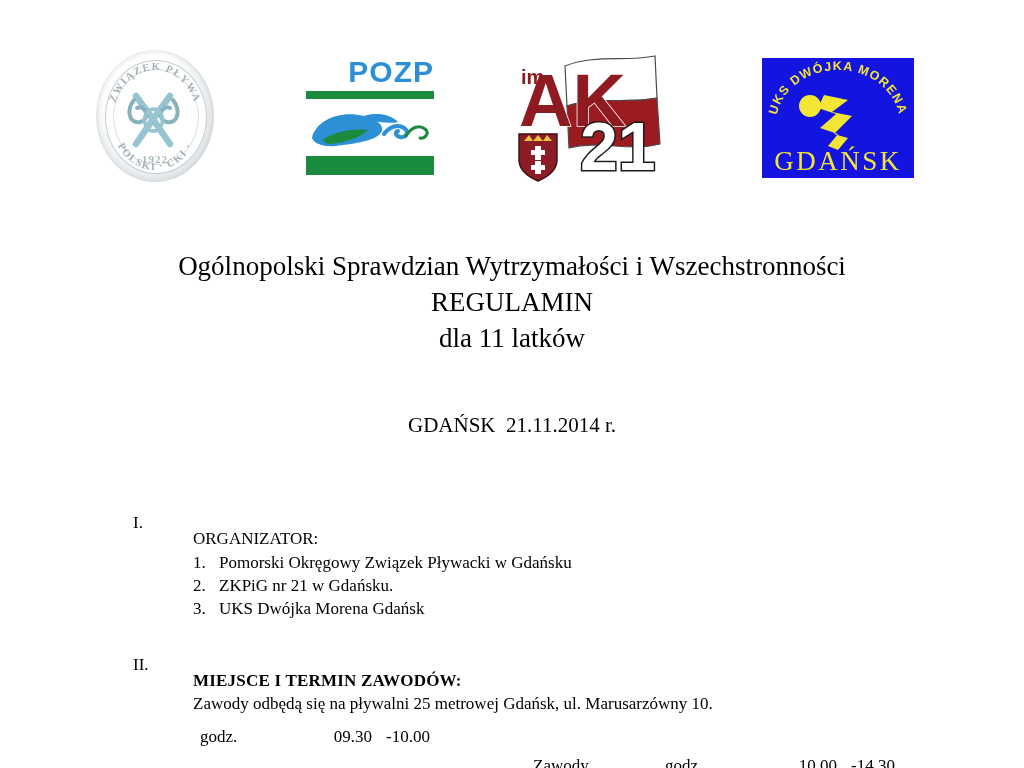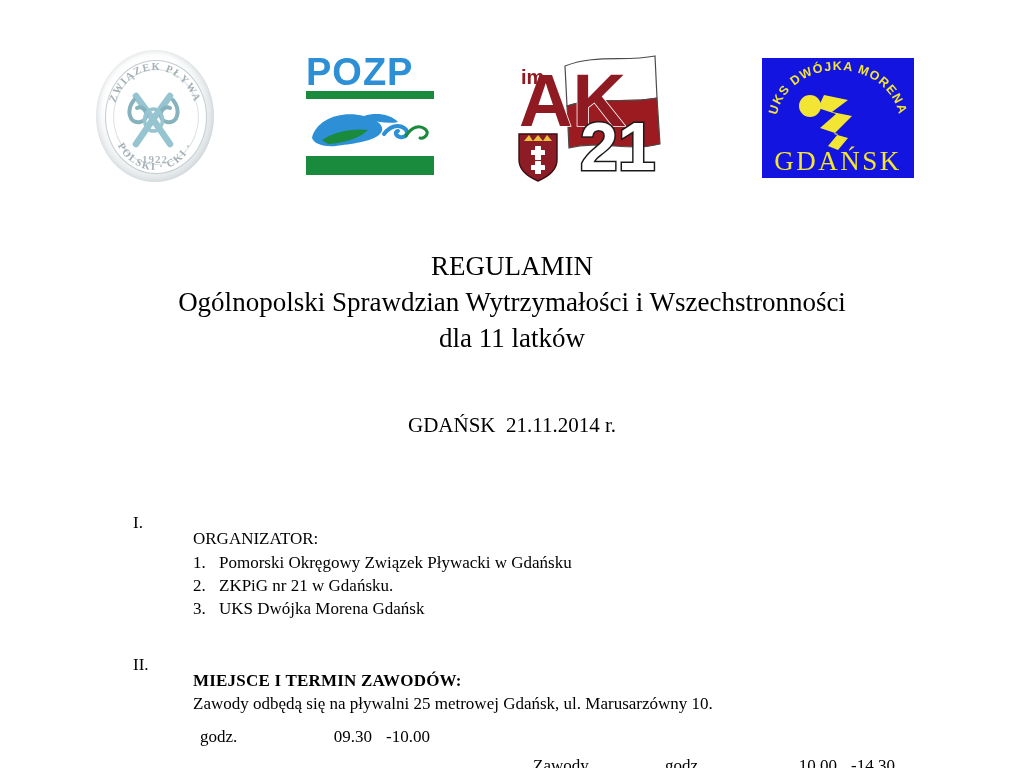--- a/index.html
+++ b/index.html
@@ -65,24 +65,24 @@
   
   #logo-pozp {
     left: 306px;
     top: 56px;
     width: 128px;
     height: 122px;
   }
   #logo-pozp .pozp-word {
     font-family: "Liberation Sans", "DejaVu Sans", sans-serif;
     font-weight: bold;
-    font-size: 38px;
+    font-size: 30px;
     letter-spacing: 1px;
     color: #2d8fd5;
-    text-align: left;
+    text-align: right;
     line-height: 30px;
     padding-top: 1px;
   }
   #logo-pozp .bar {
     background: #1a8a3c;
     height: 8px;
     margin: 4px 0 0 0;
   }
   #logo-pozp .bar.bottom { height: 19px; margin-top: 6px; }
   #logo-pozp .wave-box { height: 46px; position: relative; margin-top: 5px; }
@@ -275,22 +275,22 @@
 
       <circle cx="48" cy="48" r="11" fill="#f2e534"></circle>
       <path d="M 62 37 L 86 42 L 70 54 L 90 58 L 72 76 L 86 80 L 76 92 L 66 88 L 76 76 L 58 70 L 74 56 L 56 50 Z" fill="#f2e534"></path>
       <text x="76" y="112" text-anchor="middle" font-family="'Liberation Serif',serif" font-size="27" font-weight="normal" fill="#f2e534" letter-spacing="2.5">GDAŃSK</text>
     </svg>
   </div>
 
 </div>
 
 <div class="title-block">
+  <div class="title-line">Ogólnopolski Sprawdzian Wytrzymałości i Wszechstronności</div>
   <div class="title-line">REGULAMIN</div>
-  <div class="title-line">Ogólnopolski Sprawdzian Wytrzymałości i Wszechstronności</div>
   <div class="title-line">dla 11 latków</div>
 </div>
 
 <div class="date-line">GDAŃSK  21.11.2014 r.</div>
 
 <div class="section" id="section-i">
   <div class="sec-head">
     <span class="sec-num">I.</span>
     <span class="sec-title">ORGANIZATOR:</span>
   </div>

